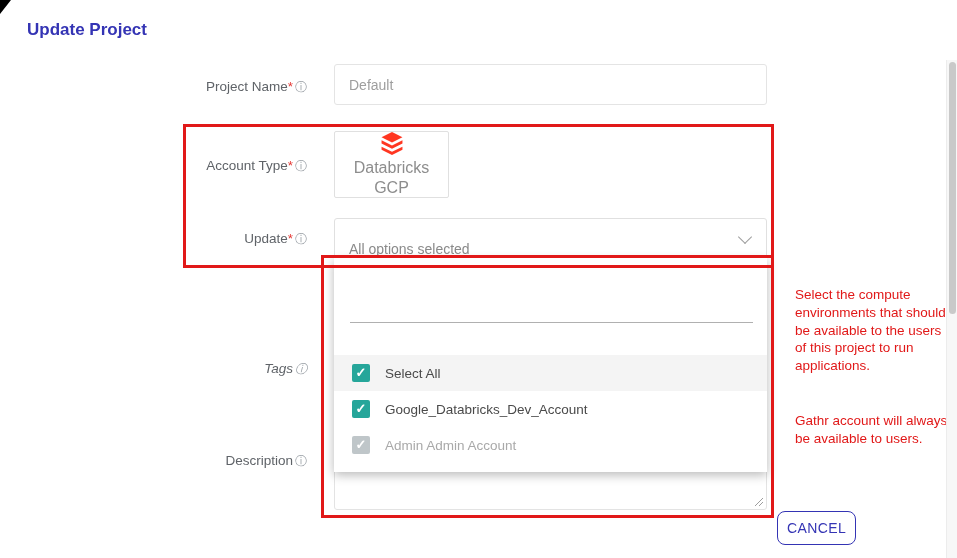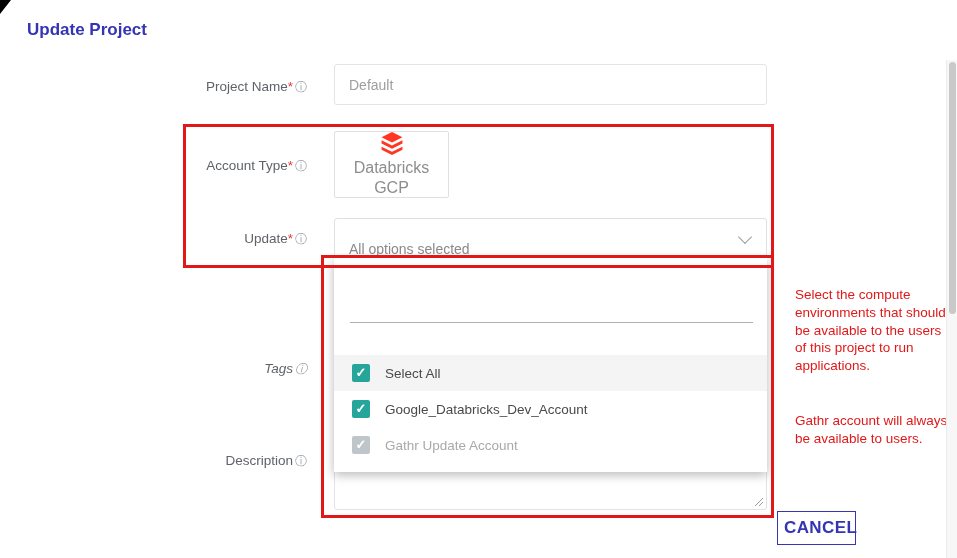--- a/index.html
+++ b/index.html
@@ -48,21 +48,21 @@
   .resize-handle{position:absolute;right:3px;bottom:3px;cursor:nwse-resize;}
 
   .anno-rect{position:absolute;border:3px solid #e11818;z-index:40;pointer-events:none;}
   .rect1{left:183px;top:124px;width:585px;height:138px;}
   .rect2{left:321px;top:255px;width:447px;height:257px;}
 
   .note{position:absolute;left:795px;width:153px;color:#e11818;font-size:13.5px;line-height:1.32;z-index:45;}
   .note1{top:286px;}
   .note2{top:412px;}
 
-  .btn{position:absolute;top:511px;height:34px;border-radius:0;font-size:17px;font-weight:700;
+  .btn{position:absolute;top:511px;height:34px;border-radius:8px;font-size:14px;font-weight:400;
     letter-spacing:.4px;cursor:pointer;font-family:"Liberation Sans",sans-serif;}
   .btn-cancel{left:777px;width:79px;background:#fff;border:1px solid #3434b4;color:#3434b4;}
   .btn-save{left:866px;width:75px;background:#3434b4;border:1px solid #3434b4;color:#fff;}
 
   .scroll-track{position:absolute;right:0;top:60px;width:10px;height:498px;background:#f7f7f7;
     border-left:1px solid #ececec;z-index:60;}
   .scroll-thumb{position:absolute;right:1px;top:2px;width:7px;height:252px;background:#c9c9c9;border-radius:4px;}
 </style>
 </head>
 <body>
@@ -120,21 +120,21 @@
     <div class="option-row r0">
       <span class="checkbox">✓</span>
       <span>Select All</span>
     </div>
     <div class="option-row r1">
       <span class="checkbox">✓</span>
       <span>Google_Databricks_Dev_Account</span>
     </div>
     <div class="option-row r2">
       <span class="checkbox disabled">✓</span>
-      <span>Gathr Update Account</span>
+      <span>Admin Admin Account</span>
     </div>
   </div>
 
   <div class="anno-rect rect1"></div>
   <div class="anno-rect rect2"></div>
 
   <div class="note note1">Select the compute environments that should be available to the users of this project to run applications.</div>
   <div class="note note2">Gathr account will always be available to users.</div>
 
   <button class="btn btn-cancel">CANCEL</button>

